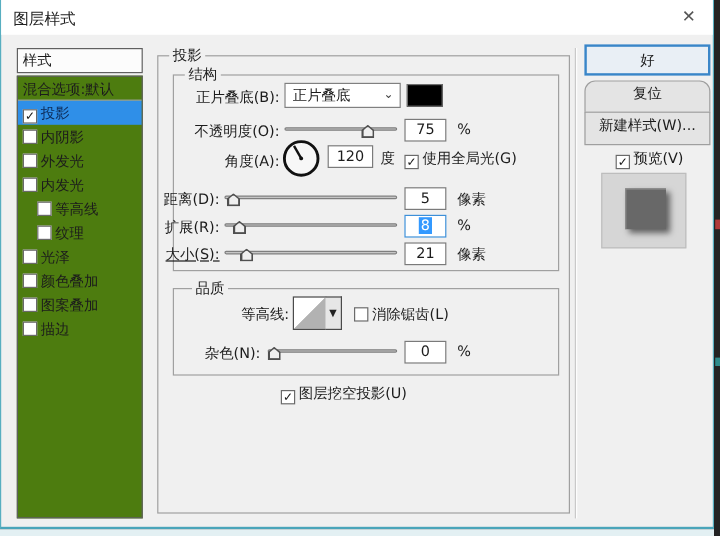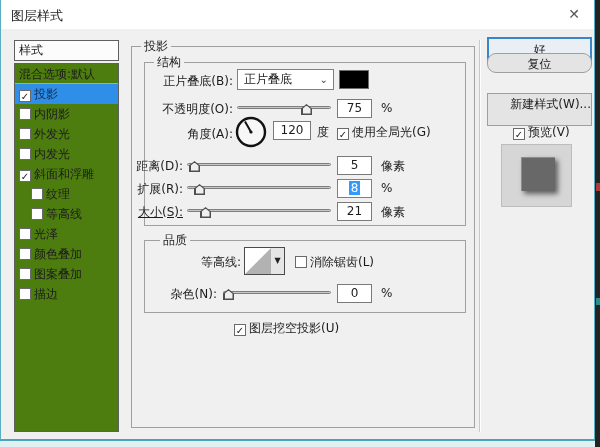--- a/index.html
+++ b/index.html
@@ -62,22 +62,22 @@
   .dial { position:absolute; left:233px; top:115px; width:34px; height:34px; cursor:pointer; }
 
   
   .contour { position:absolute; left:243px; top:247px; width:28px; height:28px; background:linear-gradient(135deg,#ffffff 49.5%,#b2b2b2 50.5%); border:1px solid #4a4a4a; cursor:pointer; }
   .contour-arrow { position:absolute; left:270px; top:247px; width:14px; height:28px; background:#e6e6e6; border:1px solid #4a4a4a; border-left:none; text-align:center; line-height:26px; font-size:8px; color:#222; cursor:pointer; }
 
   
   .vsep { position:absolute; left:478px; top:40px; width:2px; height:392px; border-left:1px solid #c9c9c9; border-right:1px solid #fdfdfd; }
   .btn { position:absolute; left:486px; width:105px; background:#e4e4e4; border:1px solid #9f9f9f; text-align:center; cursor:pointer; }
   .btn-ok { top:37px; height:26px; line-height:22px; border:2px solid #3a86c8; background:#e9eff5; }
-  .btn-reset { top:53px; height:20px; line-height:20px;border-radius:9px; }
-  .btn-new { top:93px; height:33px; line-height:21px;text-align:right; }
+  .btn-reset { top:67px; height:34px; line-height:20px;border-radius:9px; }
+  .btn-new { top:93px; height:28px; line-height:21px; }
   .chkline { position:absolute; white-space:nowrap; }
 
   .preview-box { position:absolute; left:500px; top:144px; width:71px; height:63px; background:#d6d6d6; border:1px solid #bdbdbd; }
   .preview-sq { position:absolute; left:19px; top:12px; width:34px; height:34px; background:#686868; border-top:1px solid #8d8d8d; border-left:1px solid #8d8d8d; box-shadow:3px 3px 5px rgba(0,0,0,0.55); }
 </style>
 </head>
 <body>
 
 <div id="stage">
   <div class="bg-top"></div>
@@ -102,28 +102,25 @@
       </div>
       <div class="row">
         <span class="cb"></span><span>内阴影</span>
       </div>
       <div class="row">
         <span class="cb"></span><span>外发光</span>
       </div>
       <div class="row">
         <span class="cb"></span><span>内发光</span>
       </div>
-      <div class="row">
-        <span class="cb">✓</span><span>斜面和浮雕</span>
+      <div class="row indent">
+        <span class="cb"></span><span>等高线</span>
       </div>
       <div class="row indent">
         <span class="cb"></span><span>纹理</span>
-      </div>
-      <div class="row indent">
-        <span class="cb"></span><span>等高线</span>
       </div>
       <div class="row">
         <span class="cb"></span><span>光泽</span>
       </div>
       <div class="row">
         <span class="cb"></span><span>颜色叠加</span>
       </div>
       <div class="row">
         <span class="cb"></span><span>图案叠加</span>
       </div>

